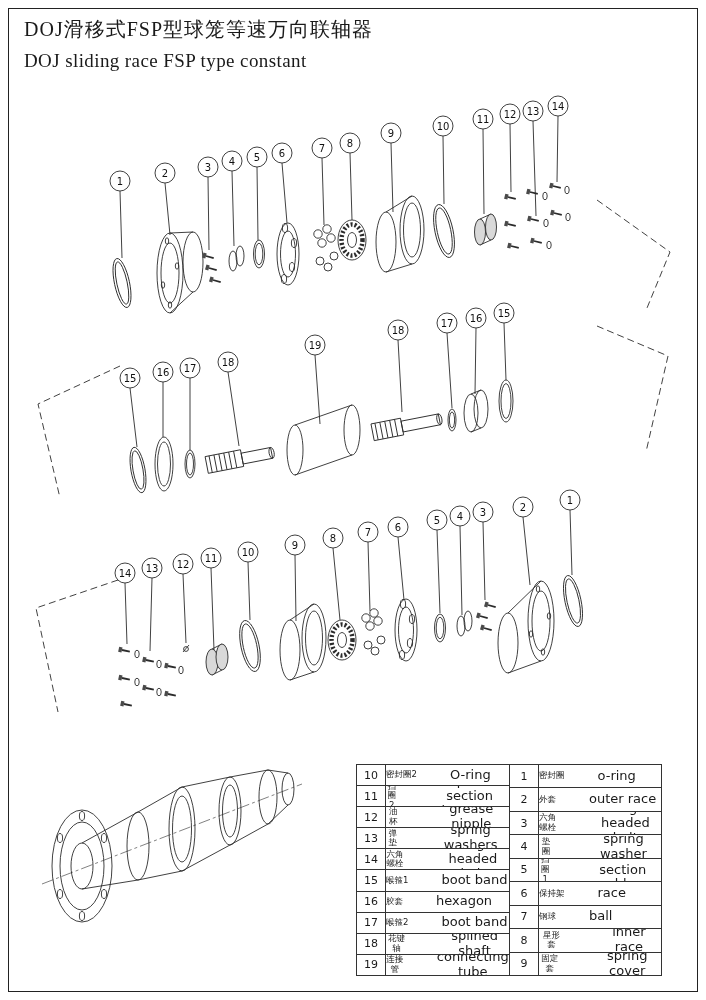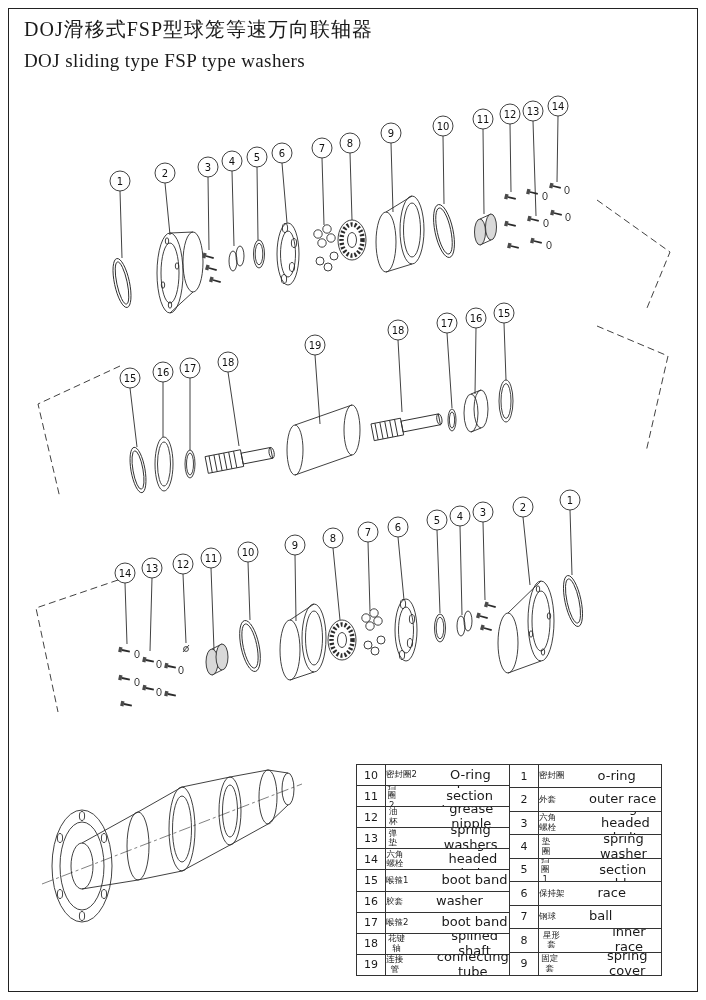--- a/index.html
+++ b/index.html
@@ -27,21 +27,21 @@
   .pt-cn{font-size:8.5px;}
   .pt-en{font-size:13px;}
 </style>
 </head>
 <body>
 
 <div class="frame"></div>
 
 <div class="title-block">
   <div class="title-cn">DOJ滑移式FSP型球笼等速万向联轴器</div>
-  <div class="title-en">DOJ sliding type FSP type washers</div>
+  <div class="title-en">DOJ sliding race FSP type constant</div>
 </div>
 
 <svg class="drawing" viewBox="0 0 706 1000" xmlns="http://www.w3.org/2000/svg">
   <defs>
     <g id="bolt">
         <line x1="0" y1="0" x2="8" y2="0" stroke-width="1.8"></line>
         <rect x="-3.4" y="-2.6" width="3.4" height="5.2" fill="#4a4a4a" stroke="none"></rect>
       </g>
     <ellipse id="washer" rx="2.2" ry="3.8"></ellipse>
   </defs>
@@ -545,21 +545,21 @@
         <div class="pt-num">15</div>
         <div class="pt-name">
           <span class="pt-cn">喉箍1</span>
           <span class="pt-en">boot band</span>
         </div>
       </div>
     <div class="pt-row">
         <div class="pt-num">16</div>
         <div class="pt-name">
           <span class="pt-cn">胶套</span>
-          <span class="pt-en">washer</span>
+          <span class="pt-en">hexagon</span>
         </div>
       </div>
     <div class="pt-row">
         <div class="pt-num">17</div>
         <div class="pt-name">
           <span class="pt-cn">喉箍2</span>
           <span class="pt-en">boot band</span>
         </div>
       </div>
     <div class="pt-row">

